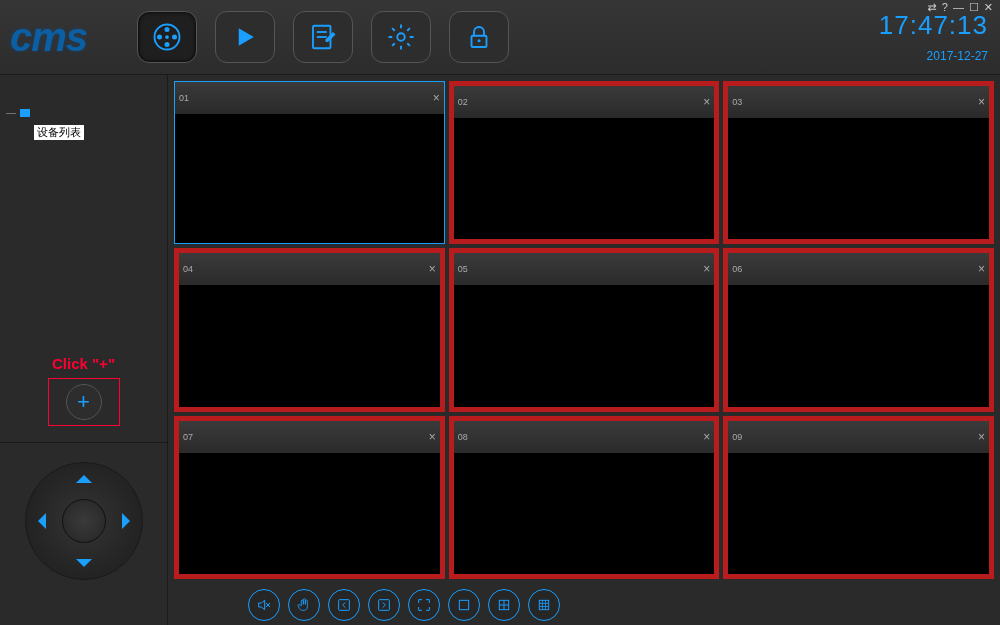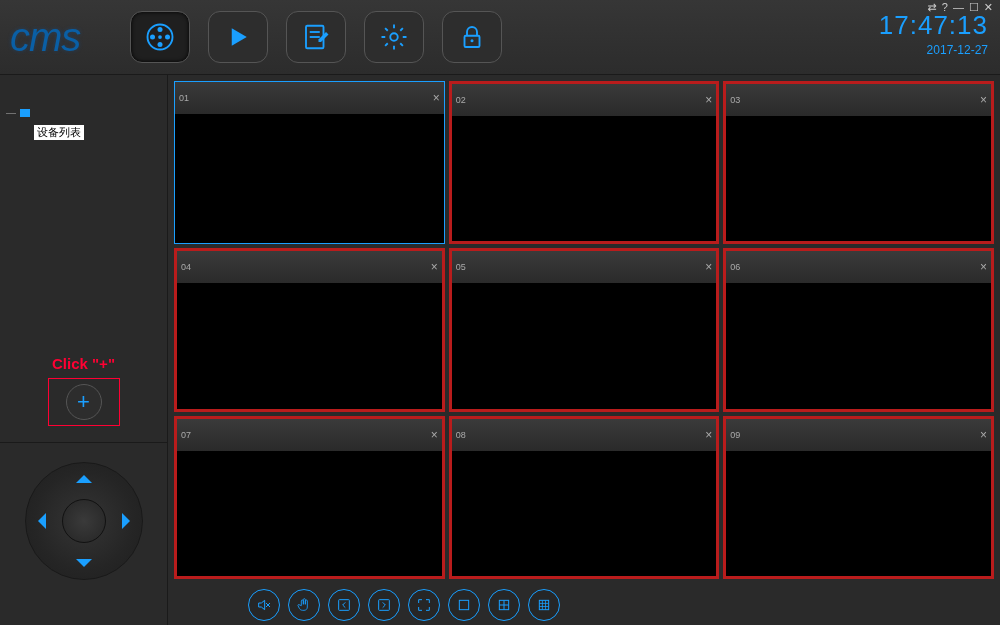--- a/index.html
+++ b/index.html
@@ -17,21 +17,21 @@
     background: linear-gradient(#363636, #2c2c2c);
     border-bottom: 1px solid #1a1a1a;
     display: flex;
     align-items: center;
     padding: 0 10px;
     position: relative;
   }
   .logo {
     font-family: Arial, sans-serif;
     font-size: 40px;
-    font-weight: normal;
+    font-weight: bold;
     font-style: italic;
     color: #0a5fa5;
     letter-spacing: -1px;
     margin-right: 50px;
     text-shadow: 0 0 4px rgba(0,100,200,0.3);
   }
   .top-btns { display: flex; gap: 18px; }
   .top-btn {
     width: 60px; height: 52px;
     border: 1px solid #555; border-radius: 12px;
@@ -42,21 +42,21 @@
   .top-btn.active {
     background: #1f1f1f;
     box-shadow: inset 0 0 4px #000;
   }
   .top-btn svg { width: 30px; height: 30px; }
   .clock-area {
     position: absolute; right: 12px; top: 10px; text-align: right;
     color: #1a9fff;
   }
   .clock-time { font-size: 26px; letter-spacing: 1px; }
-  .clock-date { font-size: 12px; margin-top: 2px; }
+  .clock-date { font-size: 12px; margin-top: 8px; }
   .win-controls {
     position: absolute; right: 6px; top: 1px;
     display: flex; gap: 3px;
     color: #ccc; font-size: 11px;
   }
   .win-controls span { cursor: pointer; padding: 0 1px; }
   
   .body-row { display: flex; height: 550px; }
   .sidebar {
     width: 168px;
@@ -140,21 +140,21 @@
     flex: 1;
     display: grid;
     grid-template-columns: repeat(3, 1fr);
     grid-template-rows: repeat(3, 1fr);
     gap: 4px;
     padding: 6px;
     max-height: 510px;
   }
   .channel {
     background: #000;
-    border: 3px solid #b91c1c;
+    border: 5px solid #b91c1c;
     position: relative;
   }
   .channel.active { border: 1px solid #1a9fff; }
   .ch-header {
     height: 24px;
     background: linear-gradient(#3a3a3a, #2a2a2a);
     display: flex; align-items: center; justify-content: space-between;
     padding: 16px 4px;
     font-size: 9px; color: #aaa;
   }

